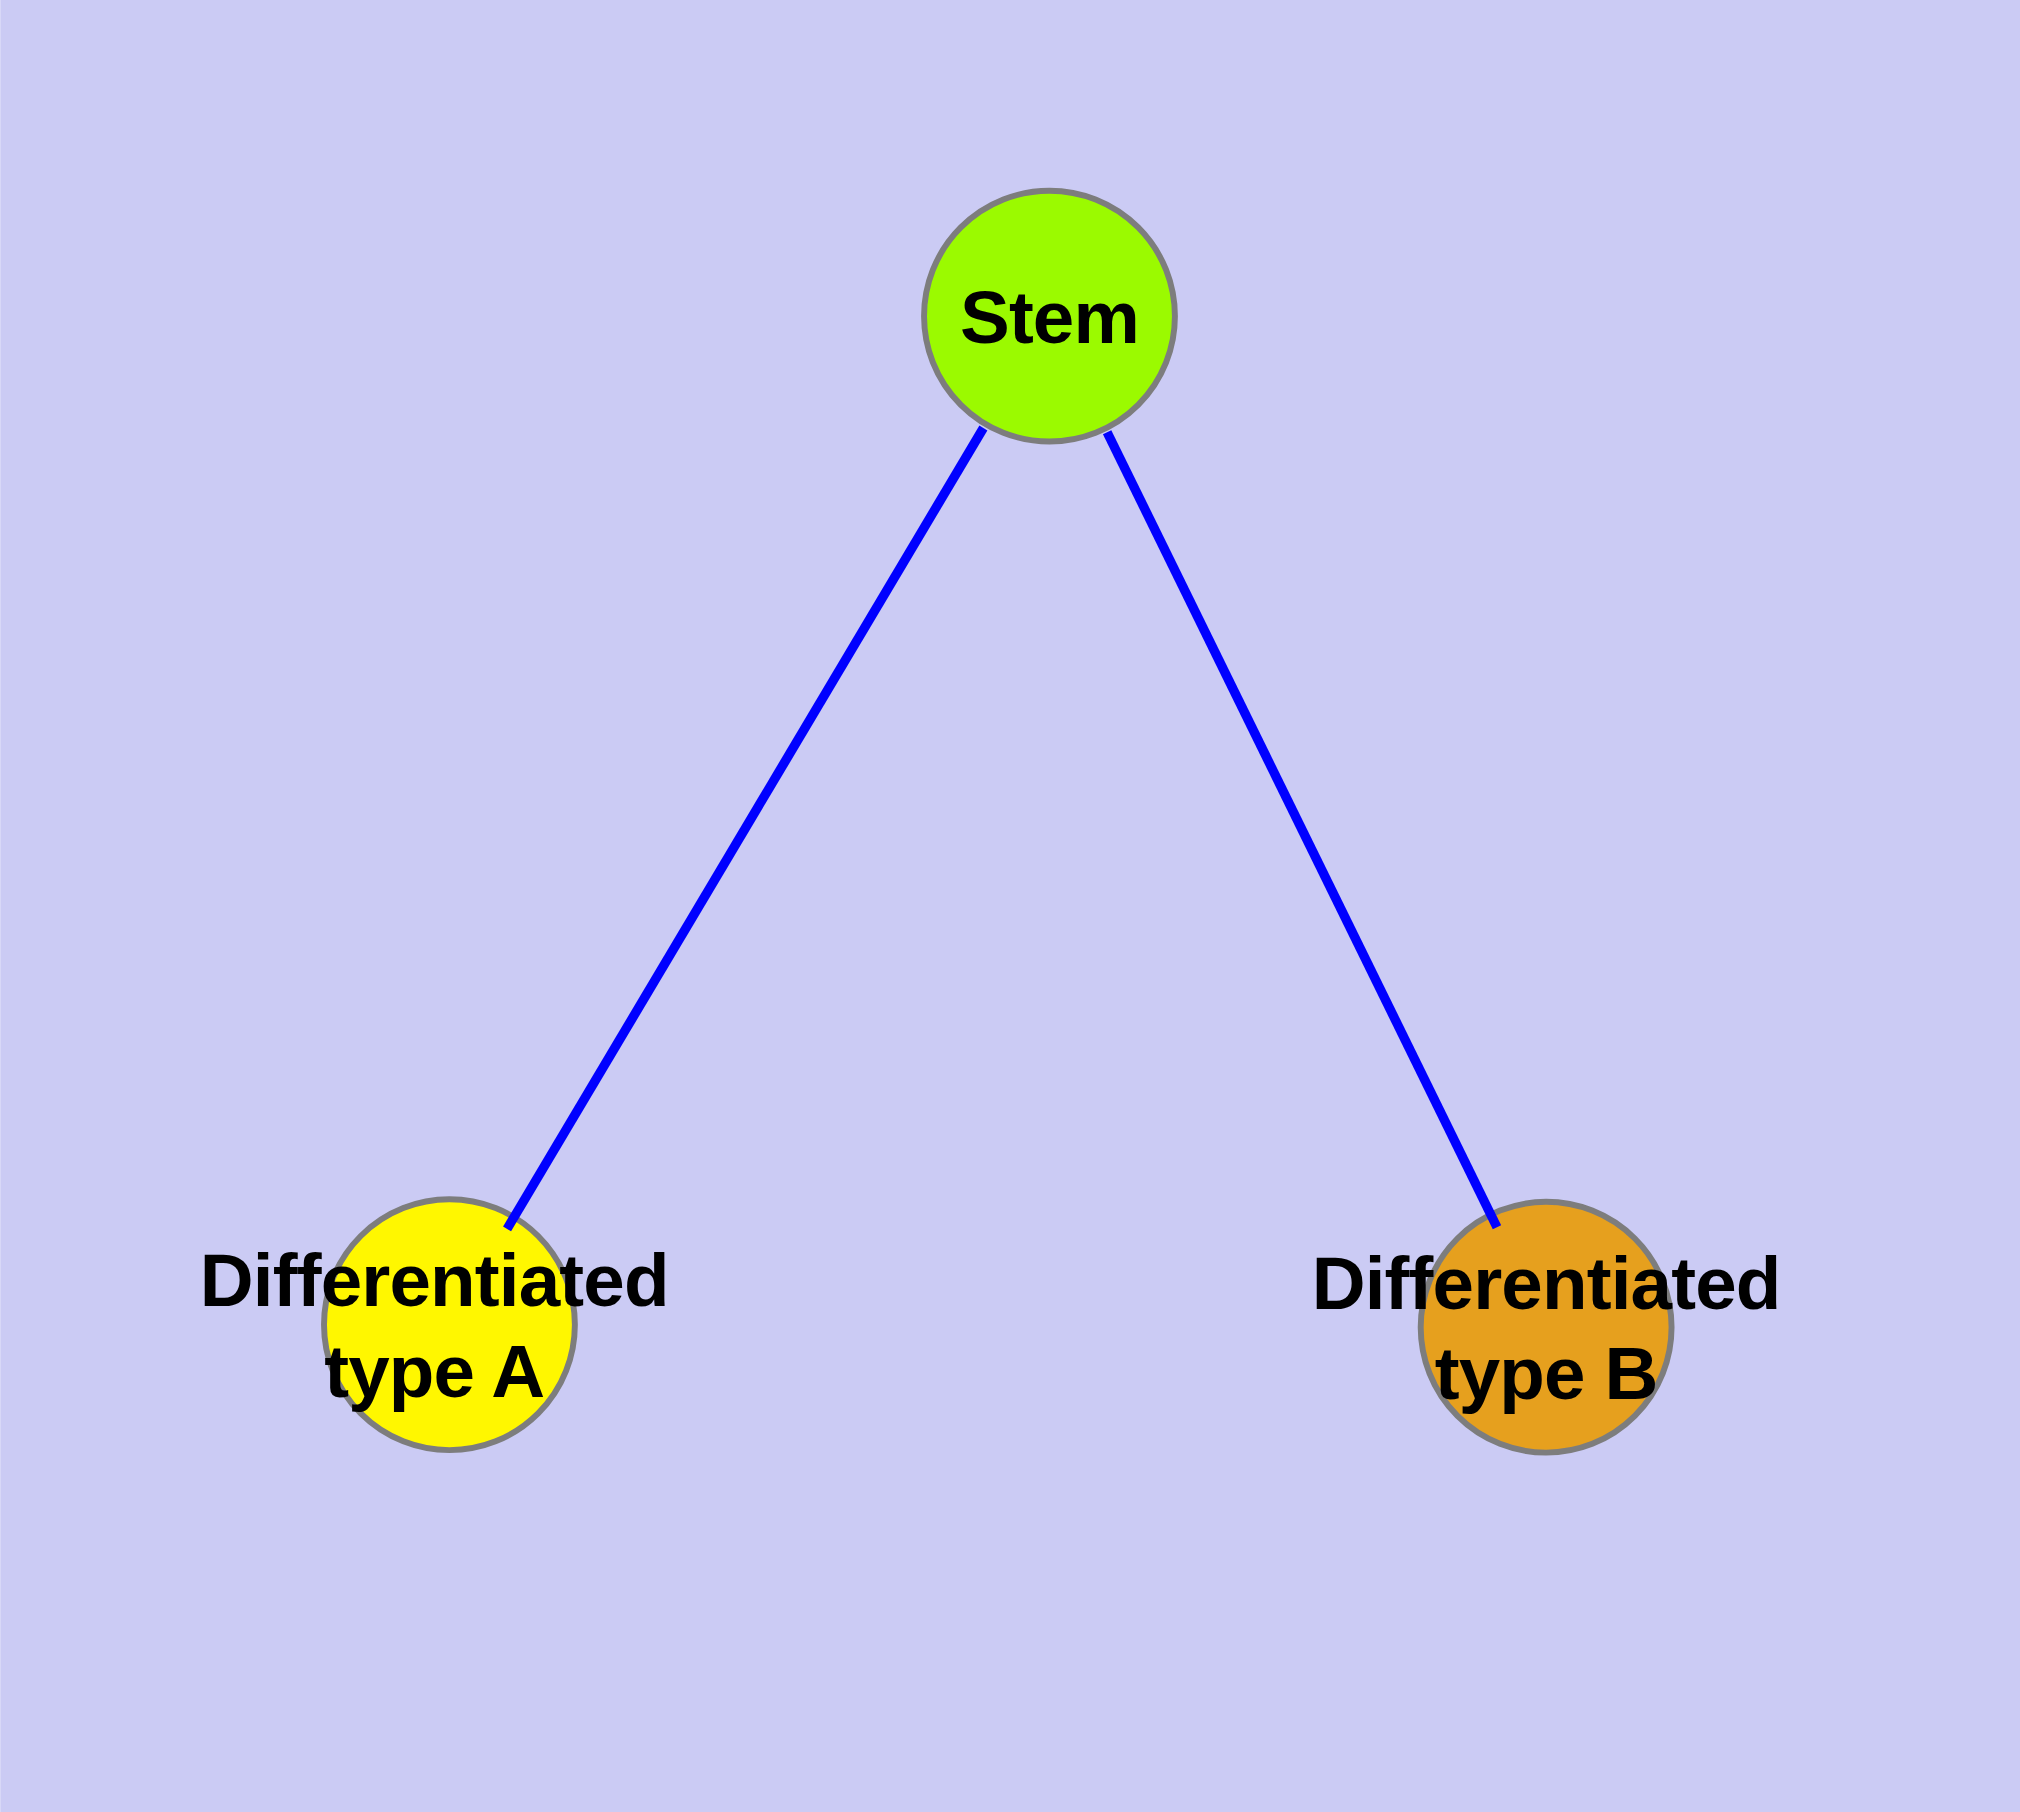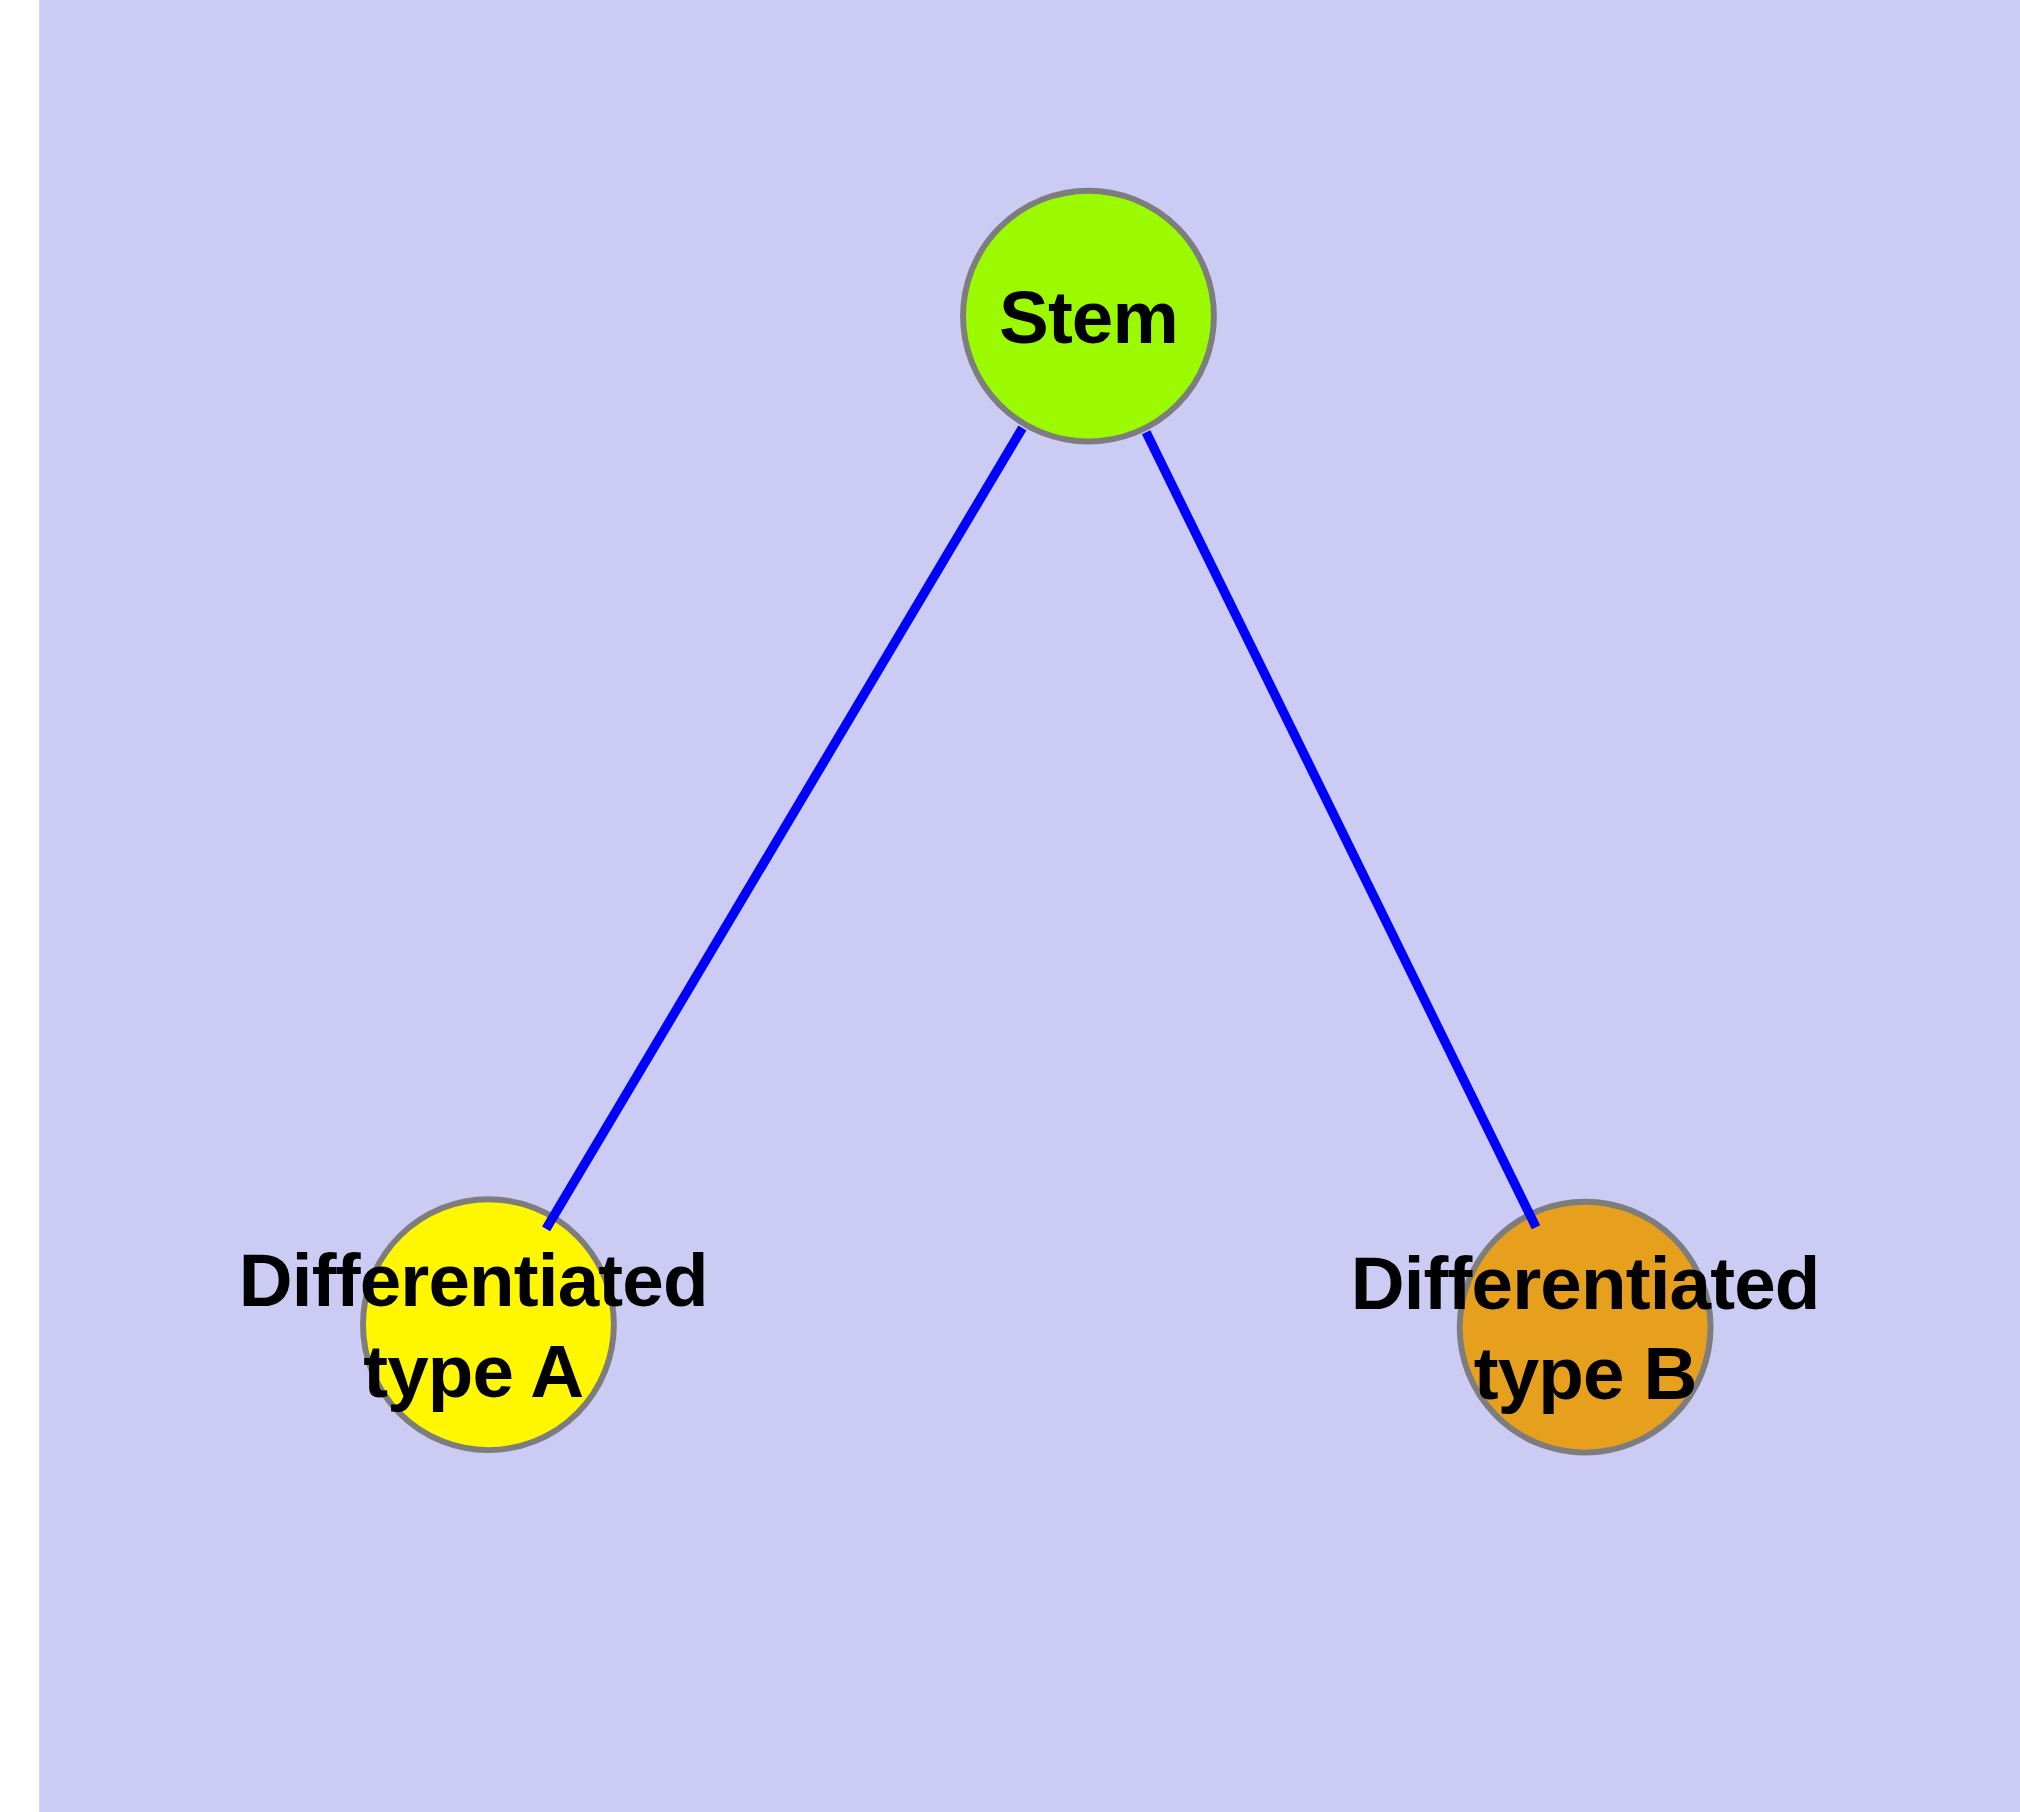--- a/index.html
+++ b/index.html
@@ -5,21 +5,20 @@
   html, body {
     margin: 0;
     padding: 0;
     width: 2021px;
     height: 1812px;
     overflow: hidden;
   }
   .diagram-wrap {
     width: 1849px;
     height: 1812px;
-    padding-left: 39px;
   }
   svg {
     display: block;
   }
   .node-circle {
     stroke-width: 7px;
   }
   .edge-line {
     stroke-width: 11px;
     stroke-linecap: butt;

